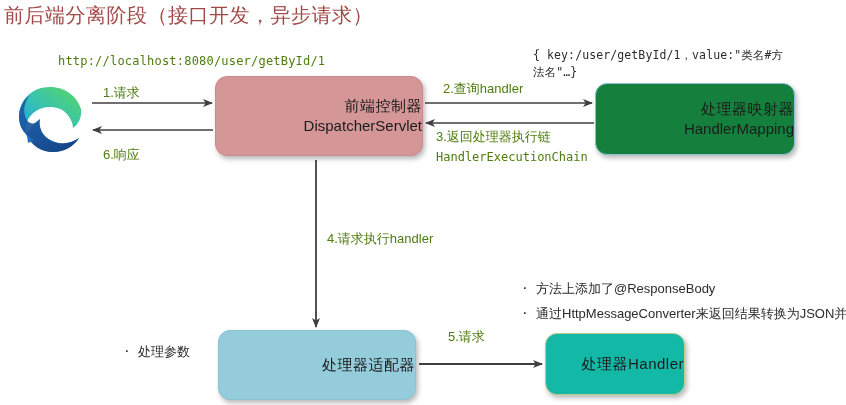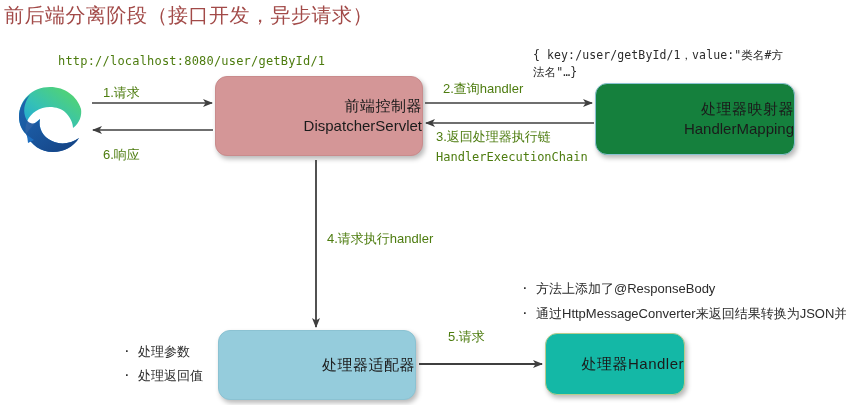--- a/index.html
+++ b/index.html
@@ -293,21 +293,20 @@
   <div class="label lbl-1">1.请求</div>
   <div class="label lbl-6">6.响应</div>
   <div class="label lbl-2">2.查询handler</div>
   <div class="label lbl-3a">3.返回处理器执行链</div>
   <div class="label mono lbl-3b">HandlerExecutionChain</div>
   <div class="label lbl-4">4.请求执行handler</div>
   <div class="label lbl-5">5.请求</div>
 
   <ul class="bullets bullets-left">
     <li>处理参数</li>
-    <li>处理返回值</li>
   </ul>
 
   <ul class="bullets bullets-right">
     <li>方法上添加了@ResponseBody</li>
     <li>通过HttpMessageConverter来返回结果转换为JSON并响应</li>
   </ul>
 
 </div>
 
 </body></html>

